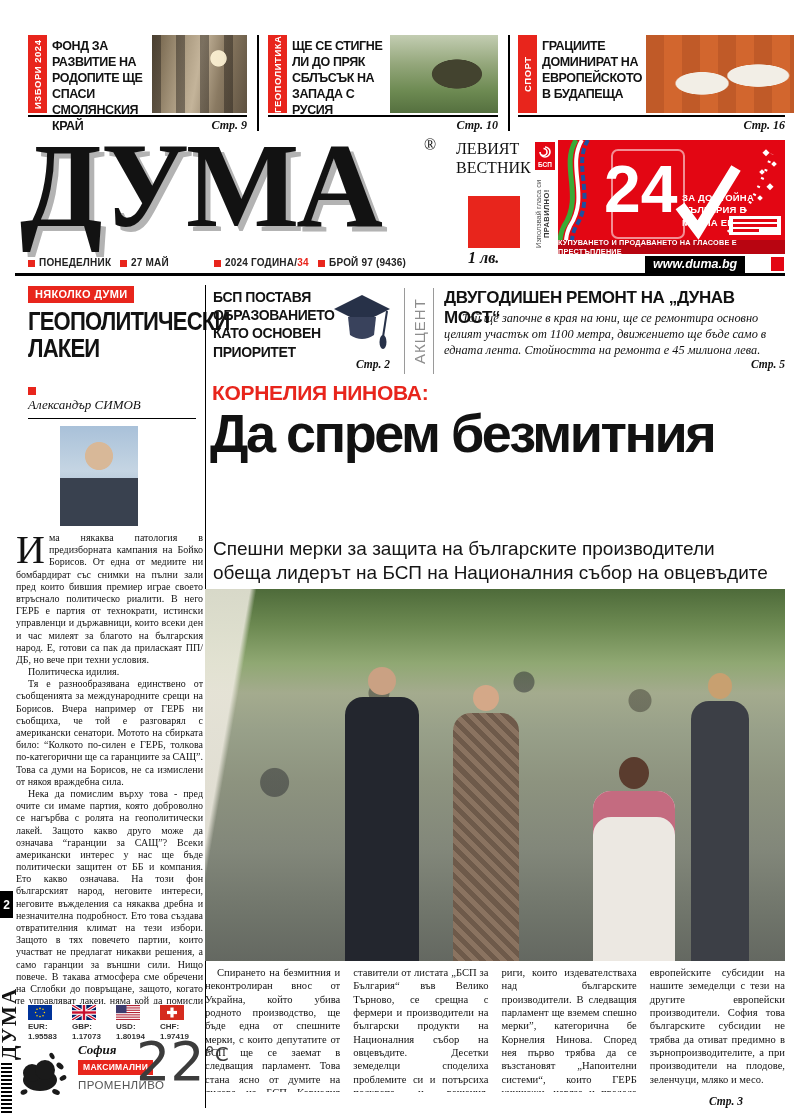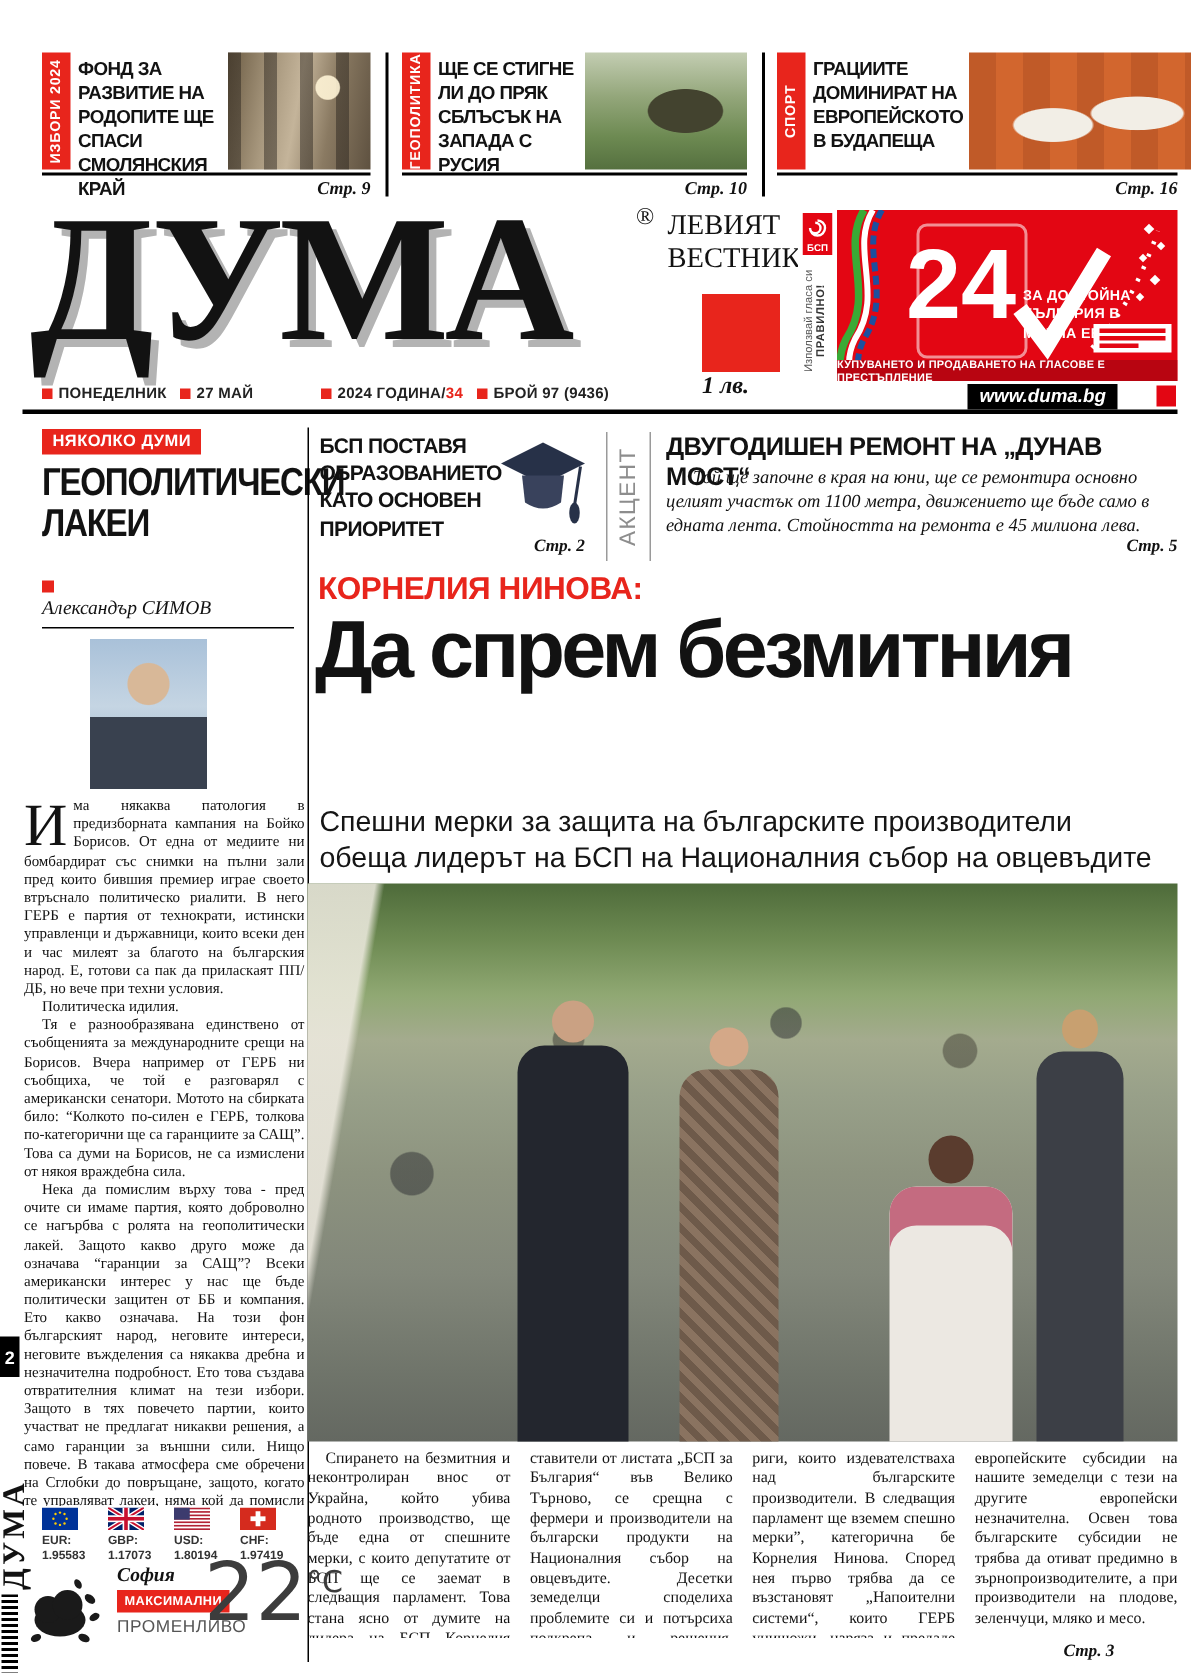--- a/index.html
+++ b/index.html
@@ -39,21 +39,21 @@
       radial-gradient(ellipse at 66% 52%, #f2eee6 0 19%, transparent 20%),
       repeating-linear-gradient(90deg,#c05a28 0 18px,#d2662e 18px 36px);}
   .vsep{width:2px;background:#000;}
   #sep1{left:257px;top:35px;height:96px;}
   #sep2{left:508px;top:35px;height:96px;}
 
   
   #logo{left:20px;top:126px;font-family:"Liberation Serif",serif;font-weight:700;font-size:120px;
     line-height:1;letter-spacing:-3px;text-shadow:5px 5px 0 #b3b3b3;}
   #reg{left:424px;top:136px;font-size:16px;font-family:"Liberation Serif",serif;}
-  #tagline{left:445px;top:140px;font-family:"Liberation Serif",serif;font-size:19px;line-height:1.18;}
+  #tagline{left:456px;top:140px;font-family:"Liberation Serif",serif;font-size:16px;line-height:1.18;}
   #mast-square{left:468px;top:196px;width:52px;height:52px;background:var(--red);}
   #price{left:468px;top:249px;font-family:"Liberation Serif",serif;font-style:italic;font-weight:700;font-size:16px;}
 
   
   .dlitem{position:absolute;top:257px;font-size:10px;font-weight:700;color:#222;letter-spacing:.2px;}
   .sq{display:inline-block;width:7px;height:7px;background:var(--red);margin-right:4px;vertical-align:-1px;}
   #dl1{left:28px;} #dl2{left:120px;} #dl3{left:214px;} #dl4{left:318px;}
   .redtxt{color:var(--red);}
   #mainrule{left:15px;top:273px;width:770px;height:3px;background:#000;}
   #wwwbar{left:645px;top:256px;background:#000;color:#fff;font-style:italic;font-weight:700;
@@ -299,21 +299,21 @@
     <div class="person" style="left:486px;top:84px;width:58px;">
       <div class="head" style="width:24px;height:26px;background:#c8a070;"></div>
       <div class="torso" style="width:58px;height:260px;background:#3c3f46;"></div>
     </div>
   </div>
 
   <div class="abs" id="lead-cols">
     <div class="col first">Спирането на безмитния и неконтролиран внос от Украйна, който убива родното производство, ще бъде една от спешните мерки, с които депутатите от БСП ще се заемат в следващия парламент. Това стана ясно от думите на лидера на БСП Корнелия Нинова, която заедно с кандидатите за народни пред-</div>
     <div class="col">ставители от листата „БСП за България“ във Велико Търново, се срещна с фермери и производители на български продукти на Националния събор на овцевъдите. Десетки земеделци споделиха проблемите си и потърсиха подкрепа и решения. “Помните, колко години се борихме с търговските ве-</div>
     <div class="col">риги, които издевателстваха над българските производители. В следващия парламент ще вземем спешно мерки”, категорична бе Корнелия Нинова. Според нея първо трябва да се възстановят „Напоителни системи“, които ГЕРБ унищожи, наряза и предаде на скрап. Втора цел на БСП е да се изравнят</div>
-    <div class="col">европейските субсидии на нашите земеделци с тези на другите европейски незначителна. Освен това българските субсидии не трябва да отиват предимно в зърнопроизводителите, а при производители на плодове, зеленчуци, мляко и месо.</div>
+    <div class="col">европейските субсидии на нашите земеделци с тези на другите европейски производители. София това българските субсидии не трябва да отиват предимно в зърнопроизводителите, а при производители на плодове, зеленчуци, мляко и месо.</div>
   </div>
   <div class="abs pageref" id="lead-page"><span>Стр. 3</span></div>
 
   <div class="abs" id="currencies">
     <div class="cur">
       <svg width="24" height="15" viewBox="0 0 24 15">
         <rect width="24" height="15" fill="#039"></rect>
         <g fill="#fc0">
             <circle cx="12" cy="3.4" r=".8"></circle>
             <circle cx="15" cy="4.3" r=".8"></circle>

